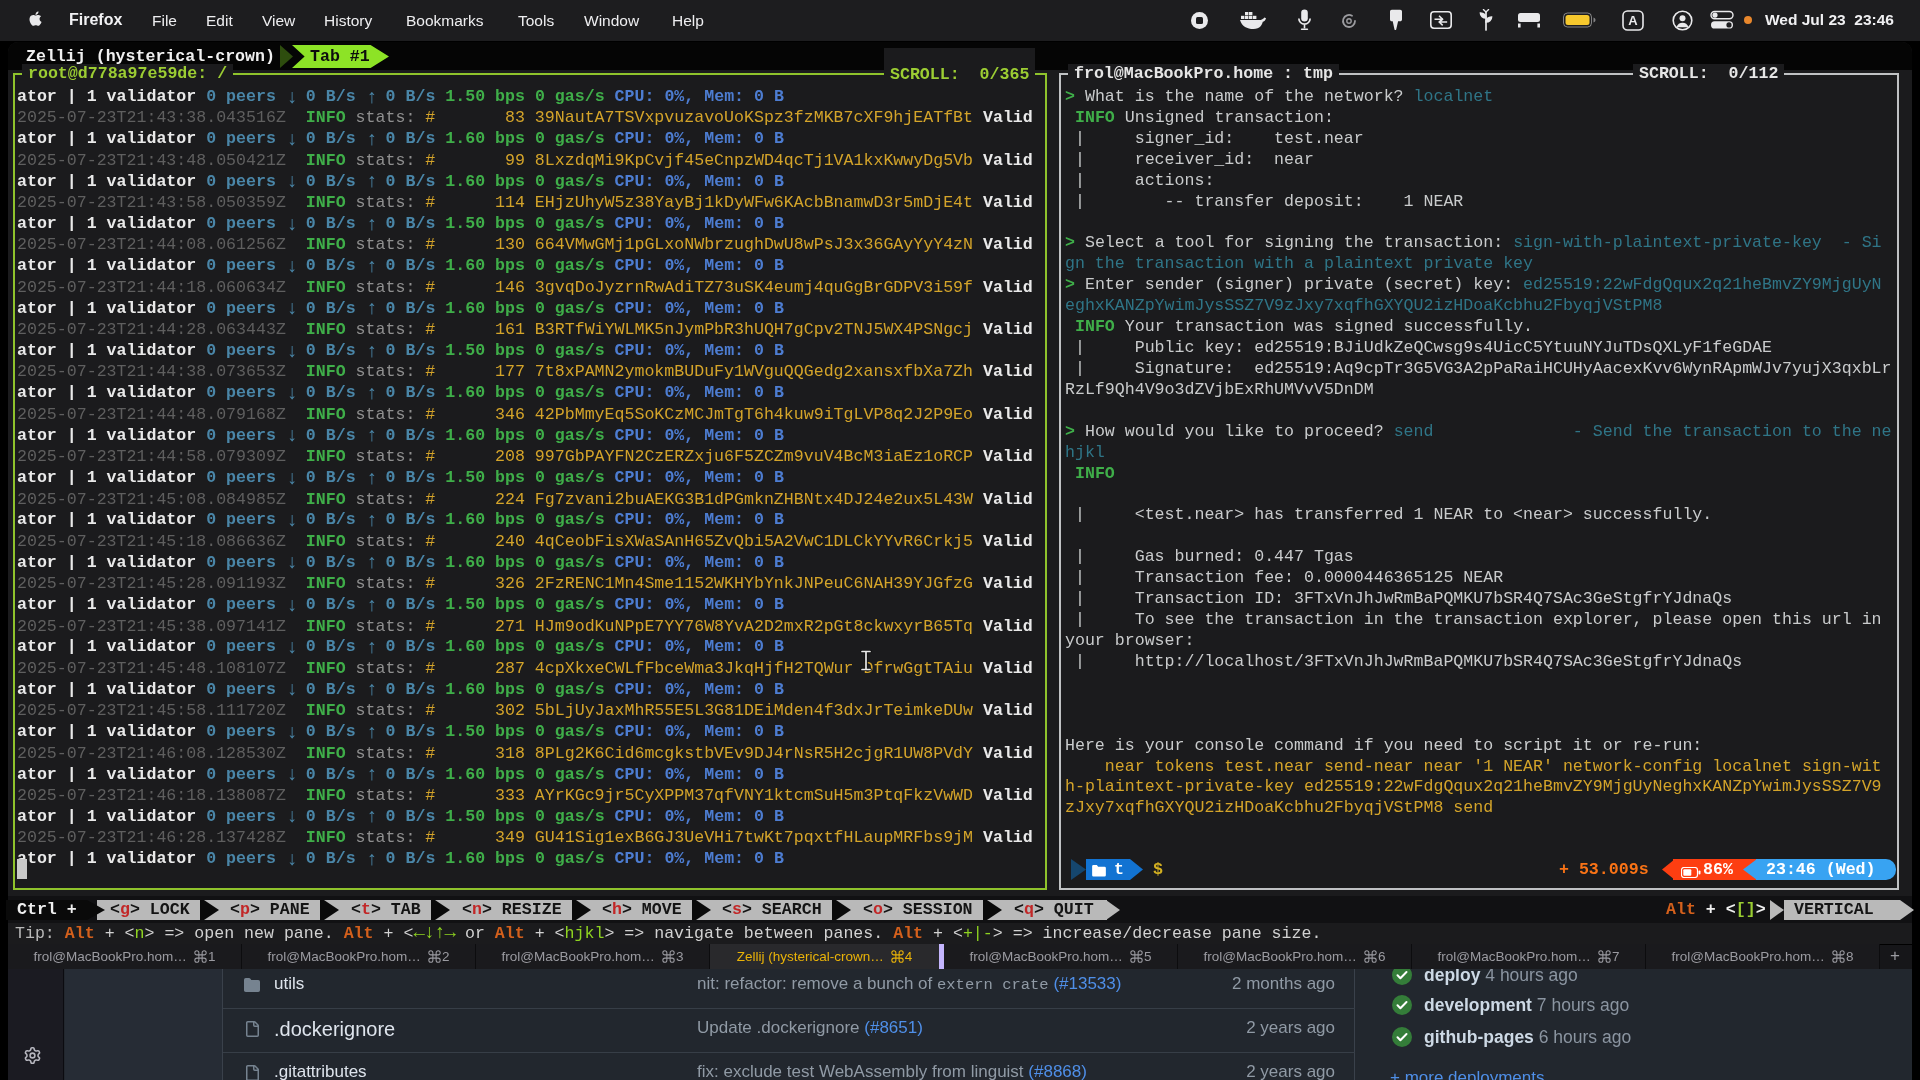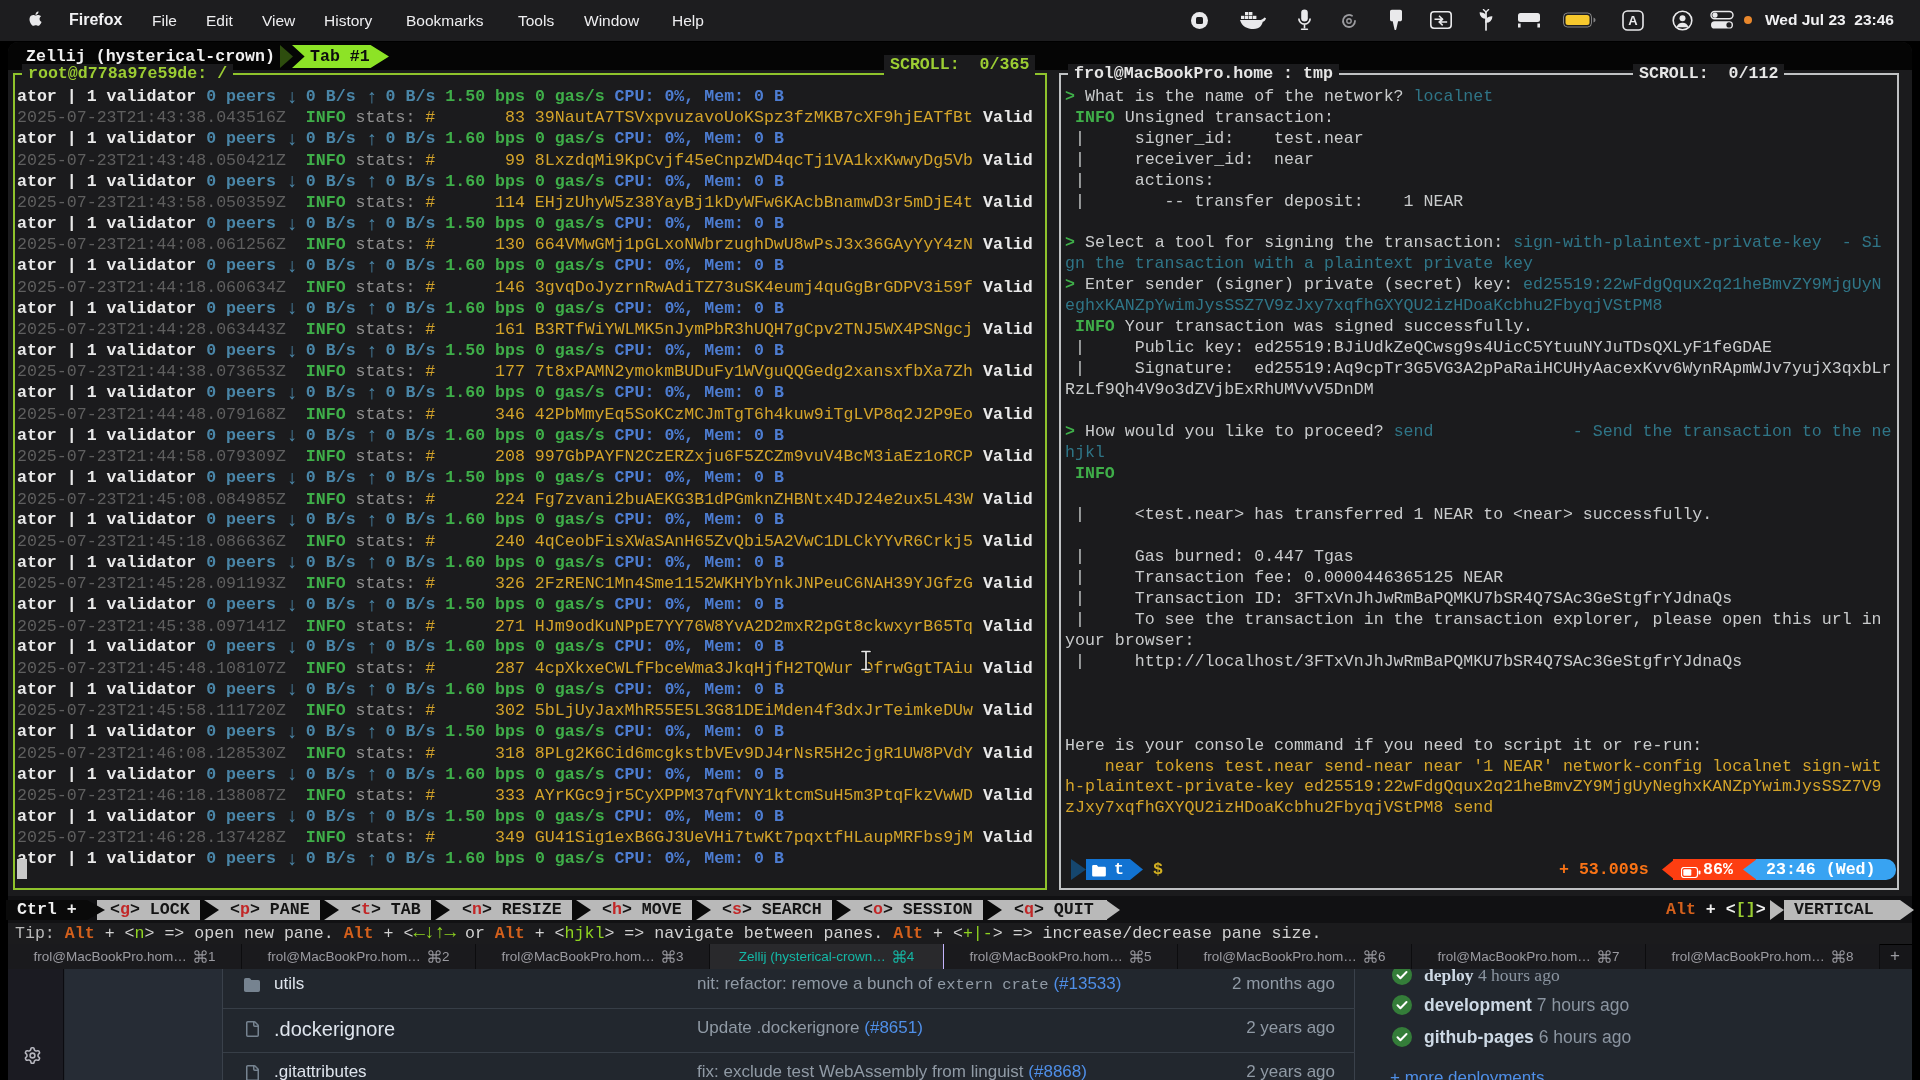--- a/index.html
+++ b/index.html
@@ -121,21 +121,21 @@
 <div class="abs" style="left:236px;top:96px"><svg width="16" height="16" viewBox="0 0 16 16" fill="#768390">
         <path d="M2 1.75C2 .784 2.784 0 3.75 0h6.586c.464 0 .909.184 1.237.513l2.914 2.914c.329.328.513.773.513 1.237v9.586A1.75 1.75 0 0 1 13.25 16h-9.5A1.75 1.75 0 0 1 2 14.25Zm1.75-.25a.25.25 0 0 0-.25.25v12.5c0 .138.112.25.25.25h9.5a.25.25 0 0 0 .25-.25V6h-2.75A1.75 1.75 0 0 1 9 4.25V1.5Zm6.75.062V4.25c0 .138.112.25.25.25h2.688l-.011-.013-2.914-2.914-.013-.011Z"></path>
       </svg></div>
 <div class="abs" style="left:266px;top:93px;font-family:Liberation Sans,sans-serif;font-size:17px;color:#dee4ec">.gitattributes</div>
 <div class="abs" style="left:689px;top:93px;font-family:Liberation Sans,sans-serif;font-size:17px;color:#909aa5">fix: exclude test WebAssembly from linguist <span class="lnk">(#8868)</span></div>
 <div class="abs" style="left:1127px;top:93px;width:200px;text-align:right;font-family:Liberation Sans,sans-serif;font-size:17px;color:#909aa5">2 years ago</div>
 <div class="abs" style="left:1383px;top:-5px"><svg width="22" height="22" viewBox="0 0 22 22">
         <circle cx="11" cy="11" r="10" fill="#347d39"></circle>
         <path d="M6.5 11.3 9.4 14.2 15.5 8" fill="none" stroke="#fff" stroke-width="2" stroke-linecap="round" stroke-linejoin="round"></path>
       </svg></div>
-<div class="abs" style="left:1416px;top:-4px;font-family:Liberation Serif, serif;font-size:17.5px"><span style="font-weight:bold;color:#cdd9e5">deploy</span> <span style="color:#8b95a1">4 hours ago</span></div>
+<div class="abs" style="left:1416px;top:-4px;font-family:Liberation Sans, sans-serif;font-size:17.5px"><span style="font-weight:bold;color:#cdd9e5">deploy</span> <span style="color:#8b95a1">4 hours ago</span></div>
 <div class="abs" style="left:1383px;top:25px"><svg width="22" height="22" viewBox="0 0 22 22">
         <circle cx="11" cy="11" r="10" fill="#347d39"></circle>
         <path d="M6.5 11.3 9.4 14.2 15.5 8" fill="none" stroke="#fff" stroke-width="2" stroke-linecap="round" stroke-linejoin="round"></path>
       </svg></div>
 <div class="abs" style="left:1416px;top:26px;font-family:Liberation Sans,sans-serif;font-size:17.5px"><span style="font-weight:bold;color:#cdd9e5">development</span> <span style="color:#8b95a1">7 hours ago</span></div>
 <div class="abs" style="left:1383px;top:57px"><svg width="22" height="22" viewBox="0 0 22 22">
         <circle cx="11" cy="11" r="10" fill="#347d39"></circle>
         <path d="M6.5 11.3 9.4 14.2 15.5 8" fill="none" stroke="#fff" stroke-width="2" stroke-linecap="round" stroke-linejoin="round"></path>
       </svg></div>
 <div class="abs" style="left:1416px;top:58px;font-family:Liberation Sans,sans-serif;font-size:17.5px"><span style="font-weight:bold;color:#cdd9e5">github-pages</span> <span style="color:#8b95a1">6 hours ago</span></div>
@@ -144,21 +144,21 @@
 <style>.lnk{color:#4f8fe8}</style>
 <div class="abs" style="left:8px;top:42px;width:1904px;height:927px;background:#1b1b1d;border-radius:10px 10px 0 0;overflow:hidden">
 <div class="abs" style="left:0;top:0;width:1904px;height:28px;background:#050505"></div>
 <div class="mb" style="position:absolute;left:18px;top:4px;height:22px;line-height:22px;color:#f0f0f0;font-size:16.6px">Zellij (hysterical-crown)</div>
 <div style="position:absolute;left:272px;top:3px;width:13px;height:23px;background:#2e4d0e;clip-path:polygon(0 0,100% 50%,0 100%)"></div>
 <div style="position:absolute;left:284px;top:3px;width:97px;height:23px;background:#8de326;clip-path:polygon(0 0,81% 0,100% 50%,81% 100%,0 100%,13% 50%)"></div>
 <div class="mb" style="position:absolute;left:302px;top:4px;height:22px;line-height:22px;color:#0d0d0d;font-size:16.6px">Tab #1</div>
 <div class="abs" style="left:5px;top:31px;width:1034px;height:817px;border:2px solid #8fc32c"></div>
 <div class="abs" style="left:1051px;top:31px;width:840px;height:817px;border:2px solid #c0c2c4"></div>
 <div class="mb" style="position:absolute;left:14px;top:22px;height:20px;line-height:20px;background:#1b1b1d;color:#9ccd33;padding:0 6px">root@d778a97e59de: /</div>
-<div class="mb" style="position:absolute;left:876px;top:13px;height:20px;line-height:20px;background:#1b1b1d;color:#9ccd33;padding:0 6px">SCROLL:  0/365</div>
+<div class="mb" style="position:absolute;left:876px;top:6px;height:20px;line-height:20px;background:#1b1b1d;color:#9ccd33;padding:17px 6px">SCROLL:  0/365</div>
 <div class="mb" style="position:absolute;left:1060px;top:22px;height:20px;line-height:20px;background:#1b1b1d;color:#e6e6e6;padding:0 6px">frol@MacBookPro.home : tmp</div>
 <div class="mb" style="position:absolute;left:1625px;top:22px;height:20px;line-height:20px;background:#1b1b1d;color:#e6e6e6;padding:0 6px">SCROLL:  0/112</div>
 <pre class="abs" style="left:9px;top:45px"><span class="w">ator | 1 validator </span><span class="tl">0 peers <span class="aw">↓</span> 0 B/s <span class="aw">↑</span> 0 B/s </span><span class="gn">1.50 bps 0 gas/s </span><span class="bl">CPU: 0%, Mem: 0 B</span>
 <span class="ts">2025-07-23T21:43:38.043516Z</span>  <span class="gn">INFO</span> <span class="st">stats:</span> <span class="y">#       83 39NautA7TSVxpvuzavoUoKSpz3fzMKB7cXF9hjEATfBt</span> <span class="w">Valid</span>
 <span class="w">ator | 1 validator </span><span class="tl">0 peers <span class="aw">↓</span> 0 B/s <span class="aw">↑</span> 0 B/s </span><span class="gn">1.60 bps 0 gas/s </span><span class="bl">CPU: 0%, Mem: 0 B</span>
 <span class="ts">2025-07-23T21:43:48.050421Z</span>  <span class="gn">INFO</span> <span class="st">stats:</span> <span class="y">#       99 8LxzdqMi9KpCvjf45eCnpzWD4qcTj1VA1kxKwwyDg5Vb</span> <span class="w">Valid</span>
 <span class="w">ator | 1 validator </span><span class="tl">0 peers <span class="aw">↓</span> 0 B/s <span class="aw">↑</span> 0 B/s </span><span class="gn">1.60 bps 0 gas/s </span><span class="bl">CPU: 0%, Mem: 0 B</span>
 <span class="ts">2025-07-23T21:43:58.050359Z</span>  <span class="gn">INFO</span> <span class="st">stats:</span> <span class="y">#      114 EHjzUhyW5z38YayBj1kDyWFw6KAcbBnamwD3r5mDjE4t</span> <span class="w">Valid</span>
 <span class="w">ator | 1 validator </span><span class="tl">0 peers <span class="aw">↓</span> 0 B/s <span class="aw">↑</span> 0 B/s </span><span class="gn">1.50 bps 0 gas/s </span><span class="bl">CPU: 0%, Mem: 0 B</span>
 <span class="ts">2025-07-23T21:44:08.061256Z</span>  <span class="gn">INFO</span> <span class="st">stats:</span> <span class="y">#      130 664VMwGMj1pGLxoNWbrzughDwU8wPsJ3x36GAyYyY4zN</span> <span class="w">Valid</span>
@@ -296,21 +296,21 @@
     <span style="display:flex;align-items:center;gap:1px"><svg width="13" height="13" viewBox="0 0 16 16" style="vertical-align:-2px">
         <path d="M6 6H10V10H6Z M6 6V3.5A2.5 2.5 0 1 0 3.5 6H6 M10 6V3.5A2.5 2.5 0 1 1 12.5 6H10 M6 10V12.5A2.5 2.5 0 1 1 3.5 10H6 M10 10V12.5A2.5 2.5 0 1 0 12.5 10H10" fill="none" stroke="currentColor" stroke-width="1.3"></path>
       </svg>2</span>
   </div>
 <div class="abs" style="left:476px;top:944px;width:234px;height:25px;background:#1a1a1d;border-right:1px solid #0c0c0e;color:#9b9ba1;font-family:Liberation Sans,sans-serif;font-size:13.5px;display:flex;align-items:center;justify-content:center;gap:7px">
     <span>frol@MacBookPro.hom…</span>
     <span style="display:flex;align-items:center;gap:1px"><svg width="13" height="13" viewBox="0 0 16 16" style="vertical-align:-2px">
         <path d="M6 6H10V10H6Z M6 6V3.5A2.5 2.5 0 1 0 3.5 6H6 M10 6V3.5A2.5 2.5 0 1 1 12.5 6H10 M6 10V12.5A2.5 2.5 0 1 1 3.5 10H6 M10 10V12.5A2.5 2.5 0 1 0 12.5 10H10" fill="none" stroke="currentColor" stroke-width="1.3"></path>
       </svg>3</span>
   </div>
-<div class="abs" style="left:710px;top:944px;width:234px;height:25px;background:#29292c;border-right:1px solid #c4b5fd;color:#14b8a6;font-family:Liberation Sans,sans-serif;font-size:13.5px;display:flex;align-items:center;justify-content:center;gap:7px">
+<div class="abs" style="left:710px;top:944px;width:234px;height:25px;background:#29292c;border-right:5px solid #c4b5fd;color:#eab308;font-family:Liberation Sans,sans-serif;font-size:13.5px;display:flex;align-items:center;justify-content:center;gap:7px">
     <span>Zellij (hysterical-crown…</span>
     <span style="display:flex;align-items:center;gap:1px"><svg width="13" height="13" viewBox="0 0 16 16" style="vertical-align:-2px">
         <path d="M6 6H10V10H6Z M6 6V3.5A2.5 2.5 0 1 0 3.5 6H6 M10 6V3.5A2.5 2.5 0 1 1 12.5 6H10 M6 10V12.5A2.5 2.5 0 1 1 3.5 10H6 M10 10V12.5A2.5 2.5 0 1 0 12.5 10H10" fill="none" stroke="currentColor" stroke-width="1.3"></path>
       </svg>4</span>
   </div>
 <div class="abs" style="left:944px;top:944px;width:234px;height:25px;background:#1a1a1d;border-right:1px solid #0c0c0e;color:#9b9ba1;font-family:Liberation Sans,sans-serif;font-size:13.5px;display:flex;align-items:center;justify-content:center;gap:7px">
     <span>frol@MacBookPro.hom…</span>
     <span style="display:flex;align-items:center;gap:1px"><svg width="13" height="13" viewBox="0 0 16 16" style="vertical-align:-2px">
         <path d="M6 6H10V10H6Z M6 6V3.5A2.5 2.5 0 1 0 3.5 6H6 M10 6V3.5A2.5 2.5 0 1 1 12.5 6H10 M6 10V12.5A2.5 2.5 0 1 1 3.5 10H6 M10 10V12.5A2.5 2.5 0 1 0 12.5 10H10" fill="none" stroke="currentColor" stroke-width="1.3"></path>
       </svg>5</span>

